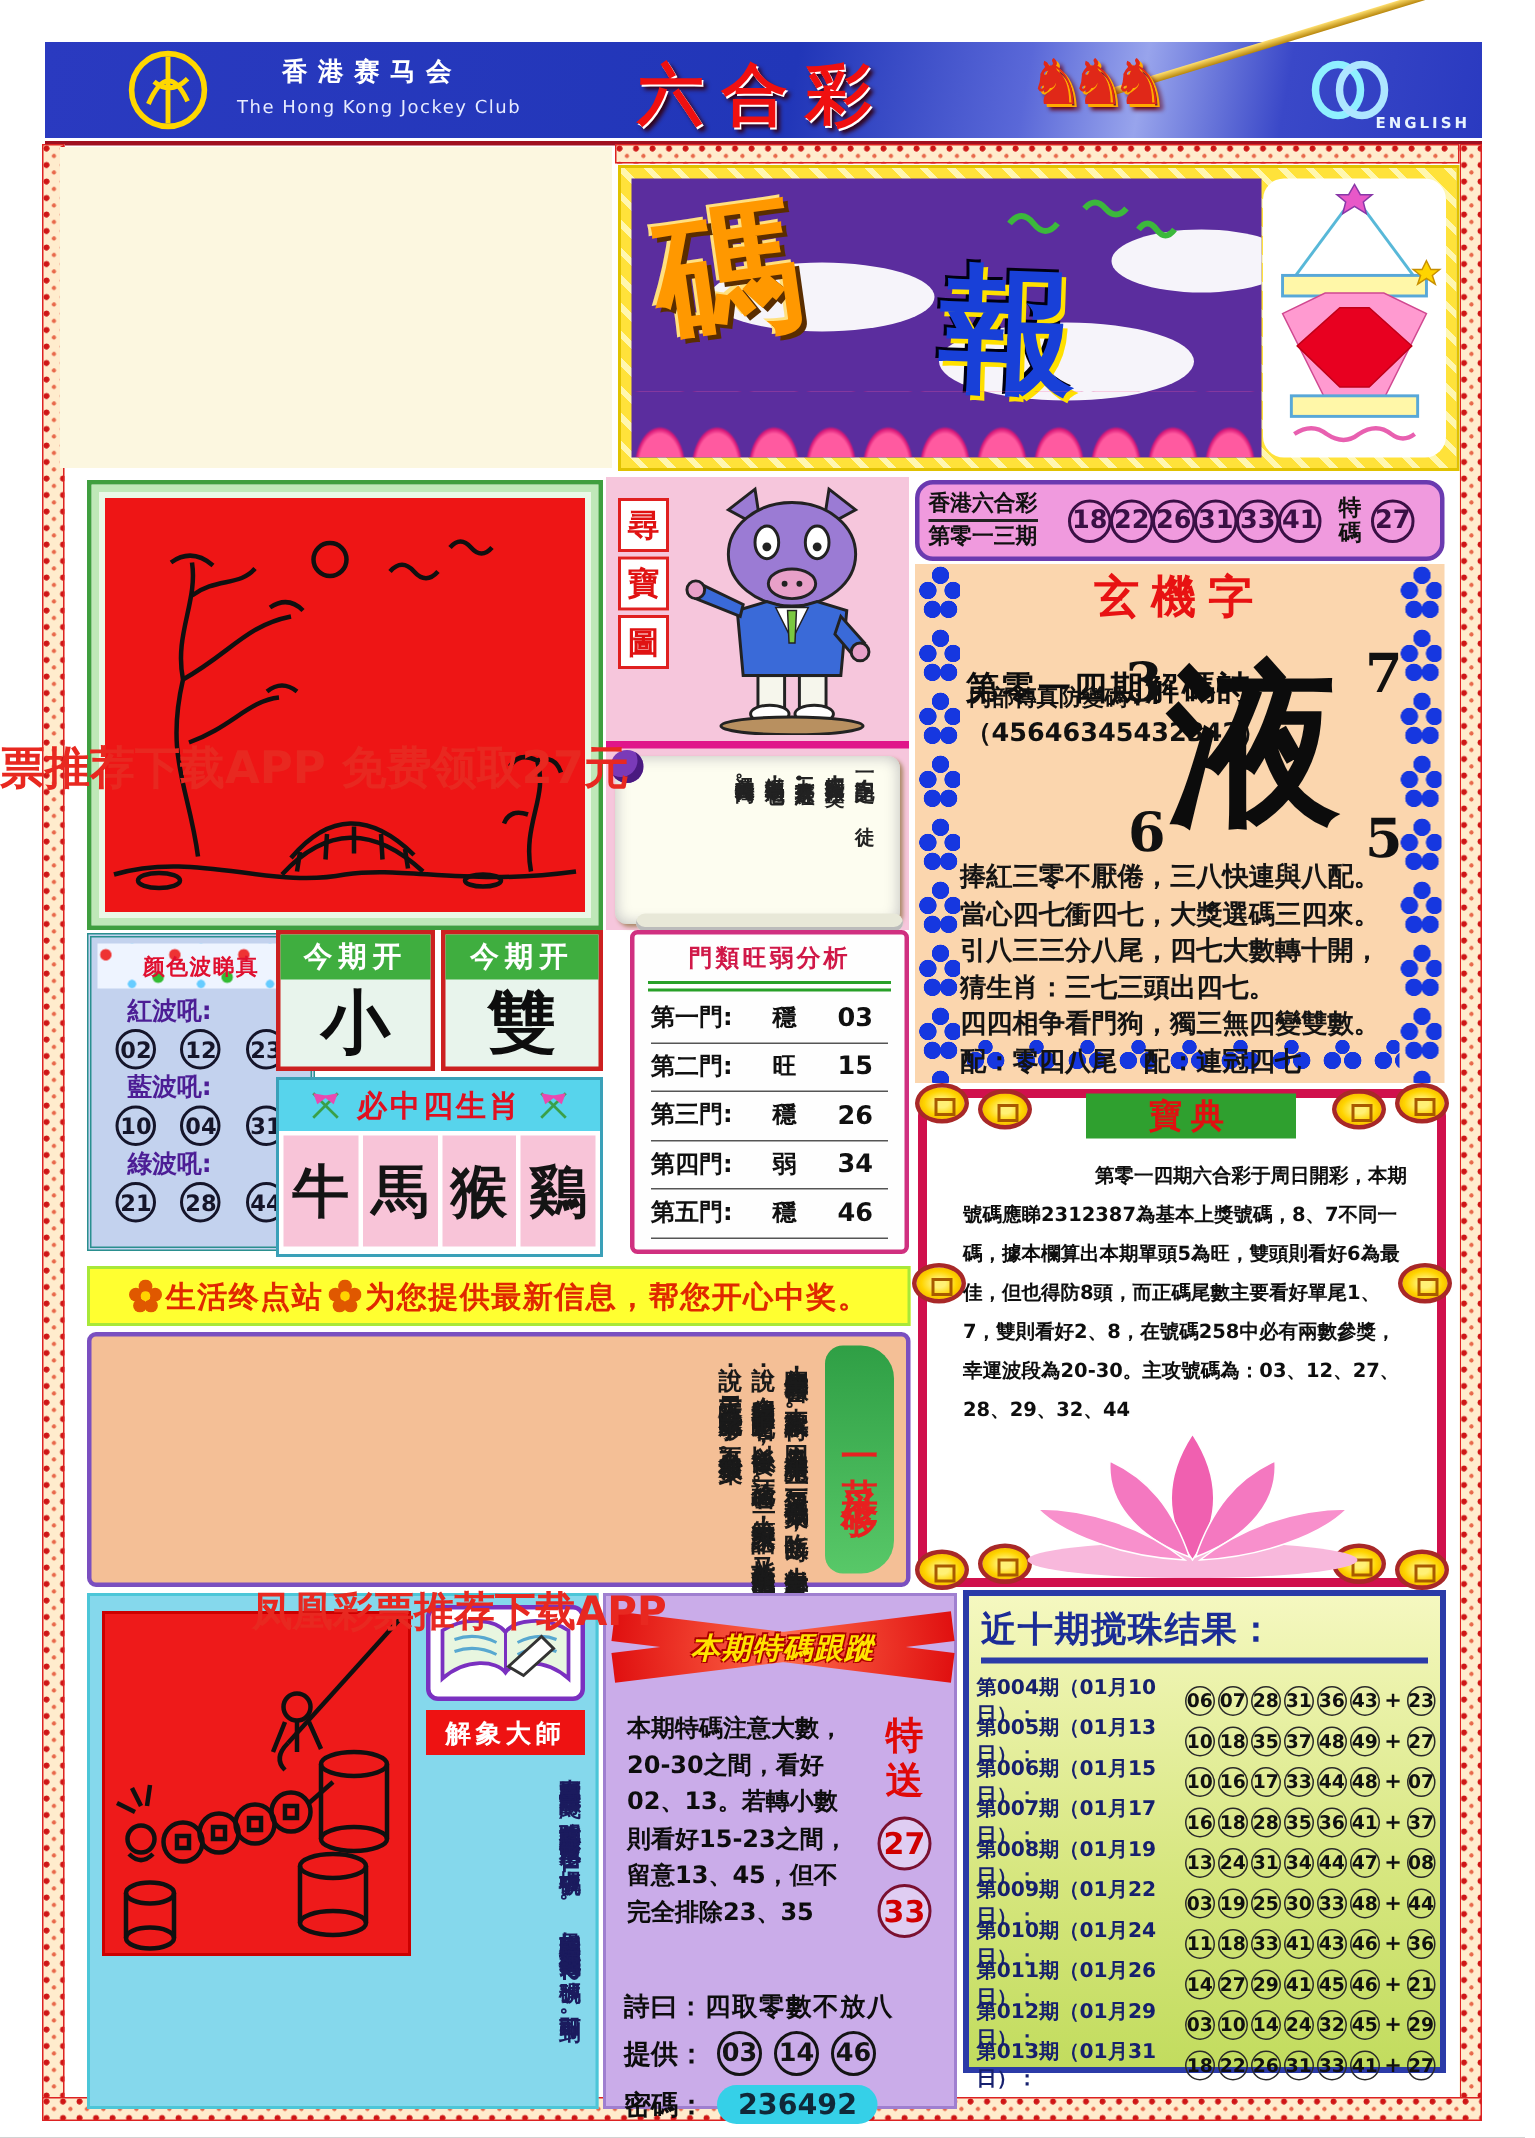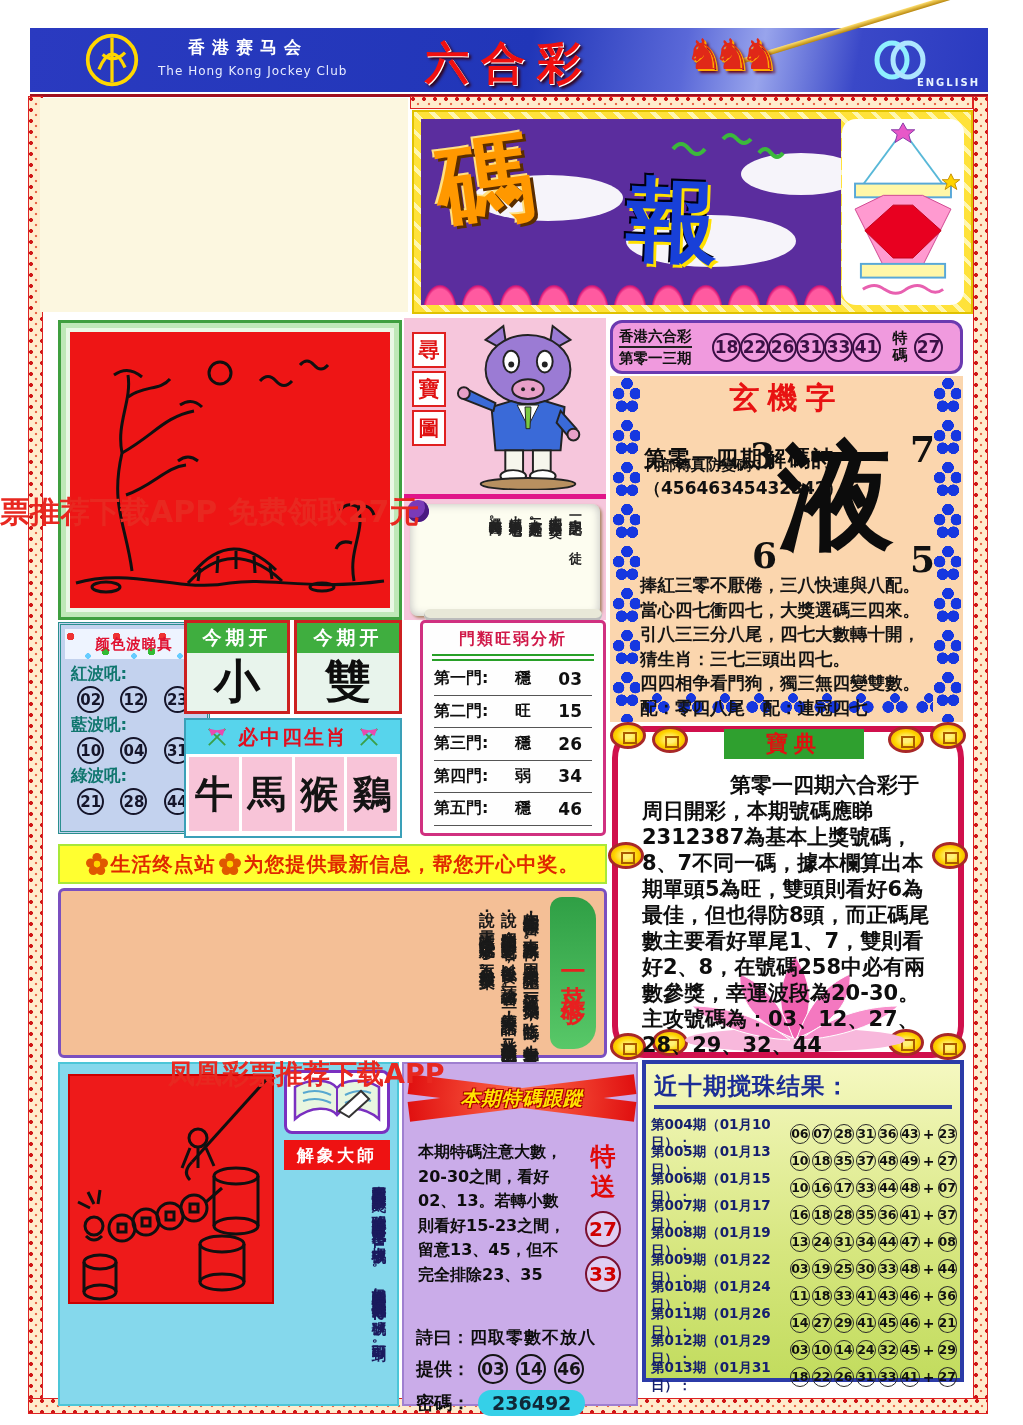--- a/index.html
+++ b/index.html
@@ -100,21 +100,21 @@
   .mys-corner { font-size:36px; font-weight:bold; color:#111; font-family:"DejaVu Serif",serif; }
   .mys-poem { left:30px; top:197px; width:296px; font-size:17.5px; font-weight:bold; color:#141414; line-height:24.5px; z-index:2; }
 
   
   .waves { left:58px; top:622px; width:152px; height:212px; background:#c3d2ee; border:3px double #2a8f8f; }
   .waves-title { margin:4px; height:30px; background:#eef4ff; display:flex; align-items:center; justify-content:center;
     color:#e01030; font-size:14.5px; font-weight:bold; letter-spacing:1px;
     background-image:radial-gradient(circle 4px at 12% 25%,#e33 3.6px,transparent 4px),
       radial-gradient(circle 4px at 88% 75%,#3b3 3.6px,transparent 4px),
       radial-gradient(circle 3px at 50% 90%,#6cf 2.6px,transparent 3px); background-size:46px 30px; }
-  .wave-lbl { margin:1px 0 1px 10px; font-size:16.5px; font-weight:bold; color:#0f766e; }
+  .wave-lbl { margin:1px 0 1px 24px; font-size:16.5px; font-weight:bold; color:#4c1d95; }
   .wave-nums { display:flex; justify-content:space-around; padding:0 8px; }
   .cnum-md { width:27px; height:27px; border:2px solid #15152a; color:#15152a; font-size:15px; }
 
   .openbox { width:106px; height:94px; border:3px solid #cc2020; background:#e8f4ec; }
   .open1 { left:184px; top:620px; } .open2 { left:294px; top:620px; width:108px; }
   .openbox .oh { height:30px; background:#3fae3f; color:#fff; font-size:19px; font-weight:bold;
     display:flex; align-items:center; justify-content:center; letter-spacing:4px; }
   .openbox .ov { height:58px; display:flex; align-items:center; justify-content:center; font-size:46px; font-weight:bold; color:#0d0d0d; }
 
   .zodiac { left:184px; top:718px; width:218px; height:120px; background:#fff; border:2px solid #3aa0b8; }
@@ -127,24 +127,24 @@
   .gates { left:420px; top:620px; width:186px; height:216px; background:#fefefe; border:3px solid #d03080; border-radius:5px; }
   .gates-title { margin-top:6px; text-align:center; color:#d01848; font-size:16px; font-weight:bold; letter-spacing:2px; }
   .gates-rule { margin:4px 9px 2px; height:7px; border-top:2.5px solid #28a028; border-bottom:2.5px solid #28a028; }
   .gate-row { display:flex; align-items:center; height:32.5px; margin:0 11px; border-bottom:1.5px solid #555;
     font-weight:bold; color:#101010; }
   .gate-row .g { width:66px; font-size:16px; }
   .gate-row .s { width:46px; font-size:16px; text-align:center; }
   .gate-row .n { flex:1; text-align:right; padding-right:10px; font-size:17px; }
 
   
-  .tbook { left:612px; top:726px; width:352px; height:332px; background:#fff; border:6px solid #d0104c; border-radius:32px;padding-left:16px; }
+  .tbook { left:612px; top:726px; width:352px; height:332px; background:#fff; border:6px solid #d0104c; border-radius:18px;padding-left:16px; }
   .tbook-title { position:absolute; left:106px; top:-3px; width:140px; height:30px; background:#2fa02f;
     display:flex; align-items:center; justify-content:center; color:#e01010; font-size:22px; font-weight:bold; letter-spacing:6px; }
-  .tbook-text { position:absolute; left:24px; top:40px; width:296px; font-size:21px; font-weight:bold;
+  .tbook-text { position:absolute; left:24px; top:40px; width:296px; font-size:13px; font-weight:bold;
     color:#0e0e0e; line-height:26px; text-indent:88px; z-index:2; }
   .coin { position:absolute; width:36px; height:27px; border-radius:50%; border:3px solid #a82828;
     background:radial-gradient(#fff176 20%,#ffd400 55%,#e89a00); }
   .coin::after { content:""; position:absolute; left:50%; top:50%; width:10px; height:8px; margin:-4px 0 0 -5px;
     border:2.5px solid #a85a00; }
 
   
   .life { left:58px; top:844px; width:549px; height:40px; background:#ffff30; border:2px solid #a8e838;
     display:flex; align-items:center; justify-content:center; gap:3px; color:#e02800; font-size:20px;
     font-weight:bold; letter-spacing:1px; }

